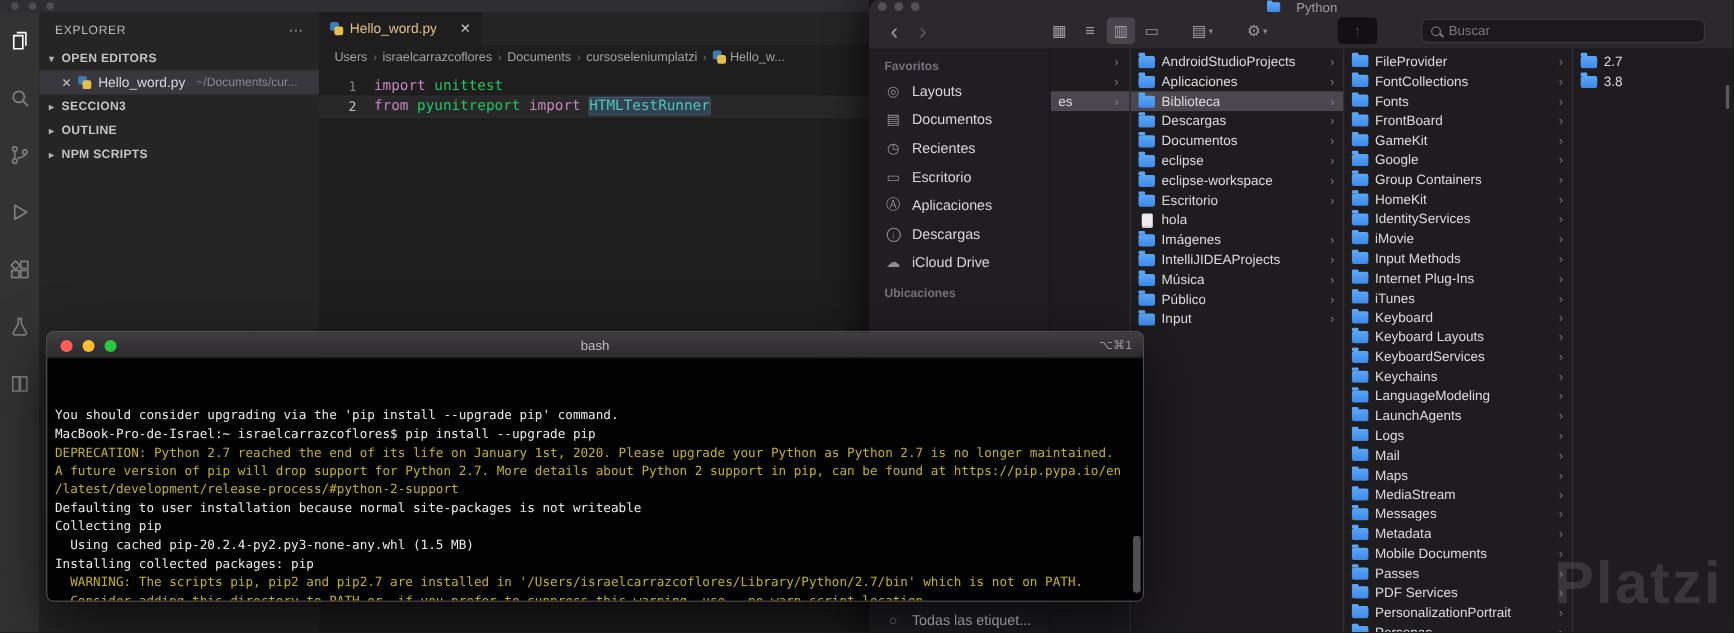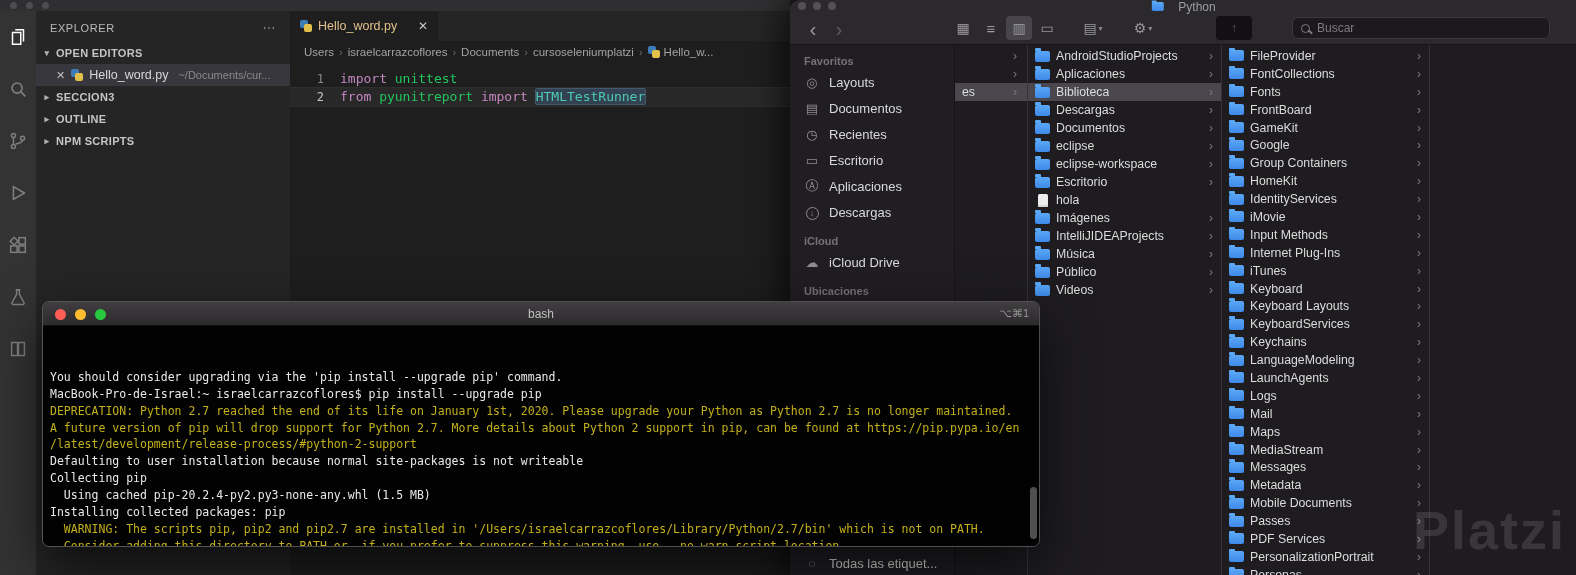--- a/index.html
+++ b/index.html
@@ -312,21 +312,20 @@
           <span>Escritorio</span>
         </div>
         <div class="f-item">
           <span class="fi">Ⓐ</span>
           <span>Aplicaciones</span>
         </div>
         <div class="f-item">
           <span class="fi"><span class="dl-circle">↓</span></span>
           <span>Descargas</span>
         </div>
-        <div class="f-sec-label">iCloud</div>
         <div class="f-item">
           <span class="fi">☁</span>
           <span>iCloud Drive</span>
         </div>
         <div class="f-sec-label">Ubicaciones</div>
       </div>
 
     <div class="f-columns">
       <div class="f-col col1">
           <div class="f-row">
@@ -402,21 +401,21 @@
             <span class="f-label">Música</span>
             <span class="chev">›</span>
           </div>
           <div class="f-row">
             <span class="folder"></span>
             <span class="f-label">Público</span>
             <span class="chev">›</span>
           </div>
           <div class="f-row">
             <span class="folder"></span>
-            <span class="f-label">Videos</span>
+            <span class="f-label">Input</span>
             <span class="chev">›</span>
           </div>
         </div>
       <div class="f-col col3">
           <div class="f-row">
             <span class="folder"></span>
             <span class="f-label">FileProvider</span>
             <span class="chev">›</span>
           </div>
           <div class="f-row">
@@ -556,20 +555,31 @@
           </div>
           <div class="f-row">
             <span class="folder"></span>
             <span class="f-label">PersonalizationPortrait</span>
             <span class="chev">›</span>
           </div>
           <div class="f-row">
             <span class="folder"></span>
             <span class="f-label">Personas</span>
             <span class="chev">›</span>
+          </div>
+        </div>
+      <div class="f-col col4">
+        <div class="col4-scroll"></div>
+      <div class="f-row">
+            <span class="folder"></span>
+            <span class="f-label">2.7</span>
+          </div>
+          <div class="f-row">
+            <span class="folder"></span>
+            <span class="f-label">3.8</span>
           </div>
         </div>
     </div>
 
     <div class="watermark">Platzi</div>
   </div>
 
   <div class="terminal">
     <div class="t-titlebar">
       <span class="t-light red"></span>

